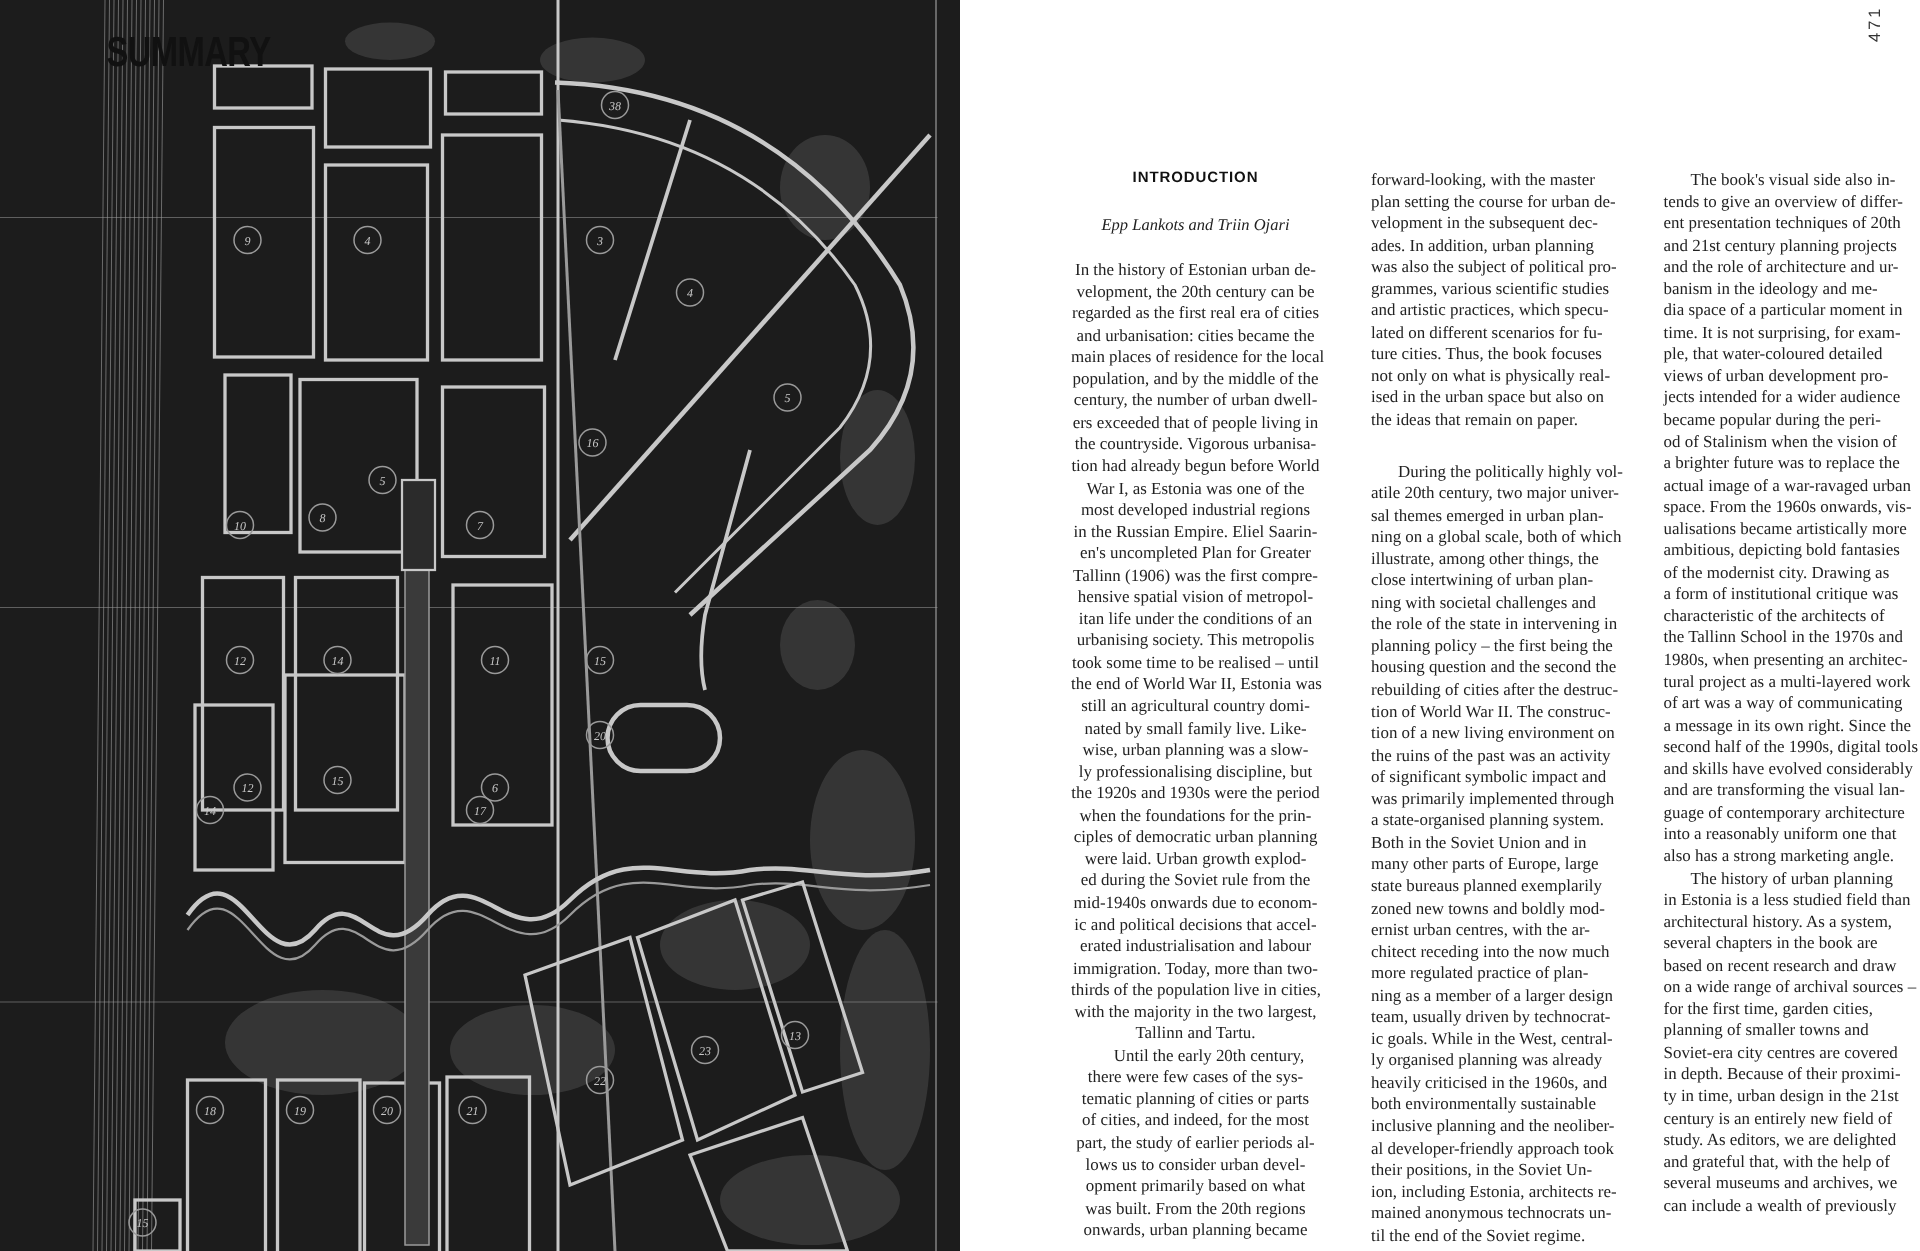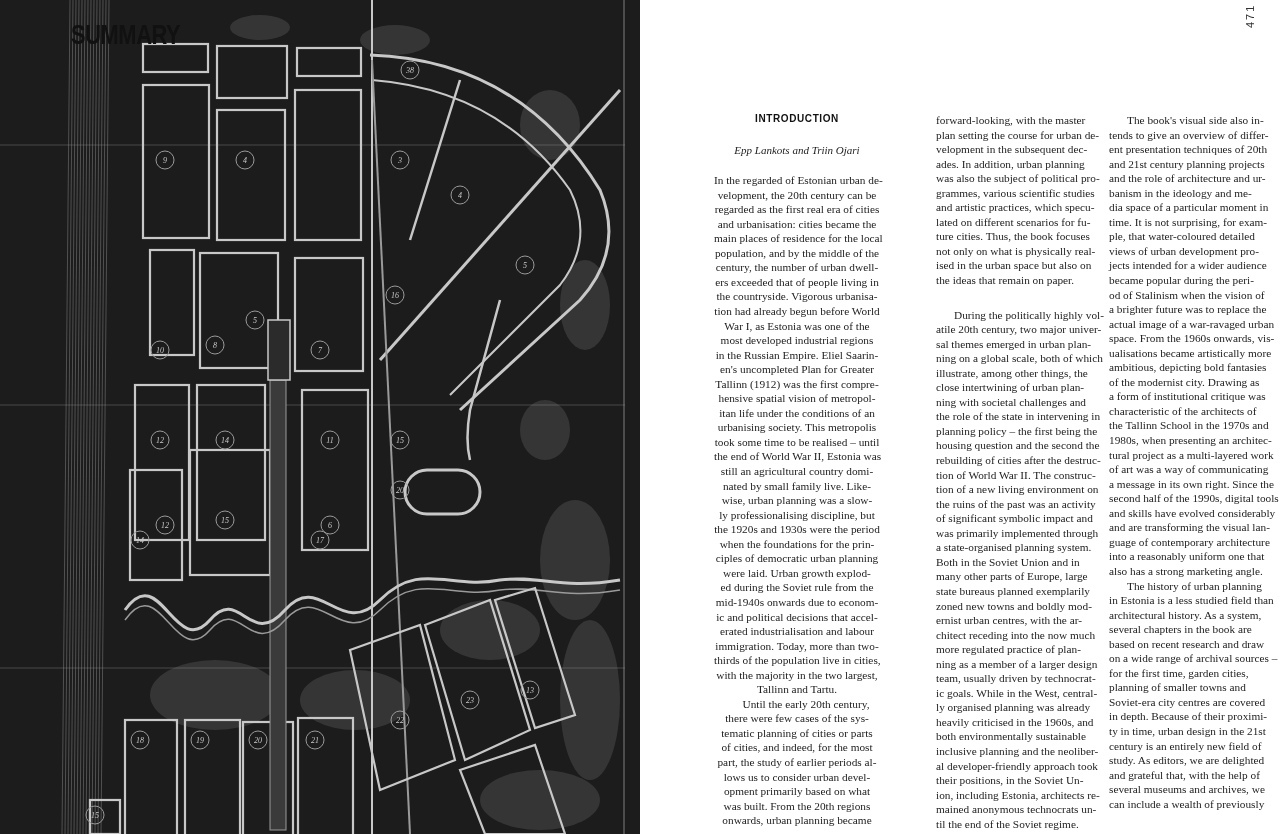--- a/index.html
+++ b/index.html
@@ -28,21 +28,21 @@
     font-family: "Liberation Sans", sans-serif; font-size: 11px;
     letter-spacing: 2px; color: #333;
     transform: rotate(-90deg); transform-origin: left top;
   }
   .col {
     position: absolute; top: 112px; width: 166px;
     font-family: "Liberation Serif", serif; font-size: 11.3px;
     line-height: 14.55px; color: #222;
   }
   .col1 { left: 714px; text-align: center; }
-  .col2 { left: 936px; top: 113px; }
+  .col2 { left: 914px; top: 113px; }
   .col3 { left: 1081px; top: 113px; margin-left: 28px; }
   .section-head {
     font-family: "Liberation Sans", sans-serif; font-weight: 700;
     font-size: 10px; letter-spacing: 0.6px; margin: 0 0 2px 0; color: #111;
   }
   .authors { font-style: italic; margin: 16px 0 16px 0; font-size: 11px; }
   p { margin: 0; }
   .line { display: block; white-space: nowrap; }
 </style>
 </head>
@@ -178,35 +178,35 @@
 <div class="text-page"></div>
 
 <div class="title">SUMMARY</div>
 <div class="page-number">471</div>
 
 <div class="col col1">
   <div class="section-head">INTRODUCTION</div>
   <div class="authors">Epp Lankots and Triin Ojari</div>
   <div class="paras">
       <p>
-        <span class="line">In the regarded of Estonian urban de-</span>
+        <span class="line">In the history of Estonian urban de-</span>
         <span class="line">velopment, the 20th century can be</span>
         <span class="line">regarded as the first real era of cities</span>
         <span class="line">and urbanisation: cities became the</span>
         <span class="line">main places of residence for the local</span>
         <span class="line">population, and by the middle of the</span>
         <span class="line">century, the number of urban dwell-</span>
         <span class="line">ers exceeded that of people living in</span>
         <span class="line">the countryside. Vigorous urbanisa-</span>
         <span class="line">tion had already begun before World</span>
         <span class="line">War I, as Estonia was one of the</span>
         <span class="line">most developed industrial regions</span>
         <span class="line">in the Russian Empire. Eliel Saarin-</span>
         <span class="line">en's uncompleted Plan for Greater</span>
-        <span class="line">Tallinn (1912) was the first compre-</span>
+        <span class="line">Tallinn (1906) was the first compre-</span>
         <span class="line">hensive spatial vision of metropol-</span>
         <span class="line">itan life under the conditions of an</span>
         <span class="line">urbanising society. This metropolis</span>
         <span class="line">took some time to be realised – until</span>
         <span class="line">the end of World War II, Estonia was</span>
         <span class="line">still an agricultural country domi-</span>
         <span class="line">nated by small family live. Like-</span>
         <span class="line">wise, urban planning was a slow-</span>
         <span class="line">ly professionalising discipline, but</span>
         <span class="line">the 1920s and 1930s were the period</span>

